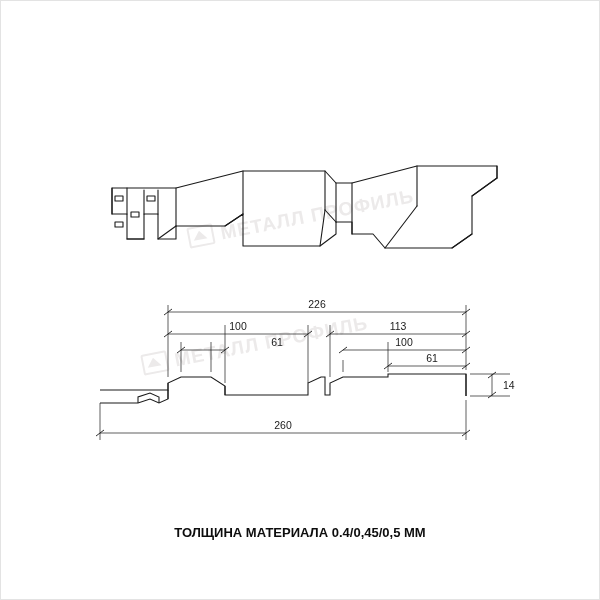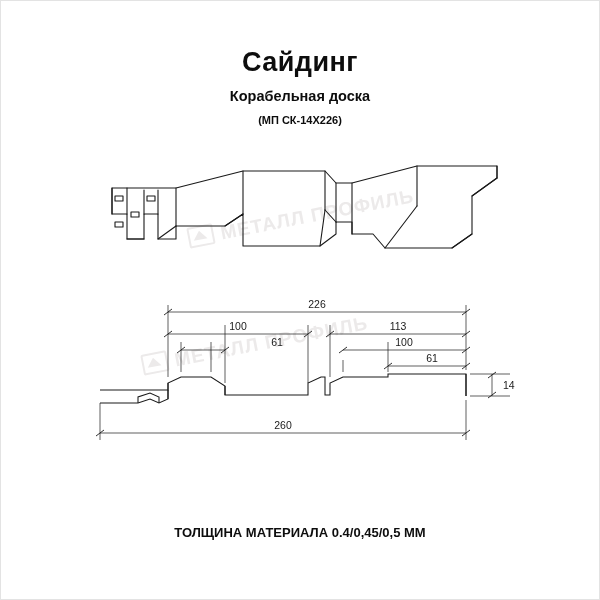--- a/index.html
+++ b/index.html
@@ -118,25 +118,20 @@
     border-right: 7px solid transparent;
     border-bottom: 9px solid #eceaea;
   }
 </style>
 </head>
 <body>
 
 <div class="page">
   <div class="border-frame"></div>
 
-  <div class="header">
-    <div class="title-main">Сайдинг</div>
-    <div class="title-sub">Корабельная доска</div>
-    <div class="title-code">(МП СК-14Х226)</div>
-  </div>
 
   <div class="wm wm1">
     <span class="wm-mark"></span><span>МЕТАЛЛ ПРОФИЛЬ</span>
   </div>
   <div class="wm wm2">
     <span class="wm-mark"></span><span>МЕТАЛЛ ПРОФИЛЬ</span>
   </div>
 
   <svg class="svg-stage" viewBox="0 0 600 600" xmlns="http://www.w3.org/2000/svg">
     <g fill="none" stroke="#1a1a1a" stroke-width="1.1" stroke-linejoin="round" stroke-linecap="round">

